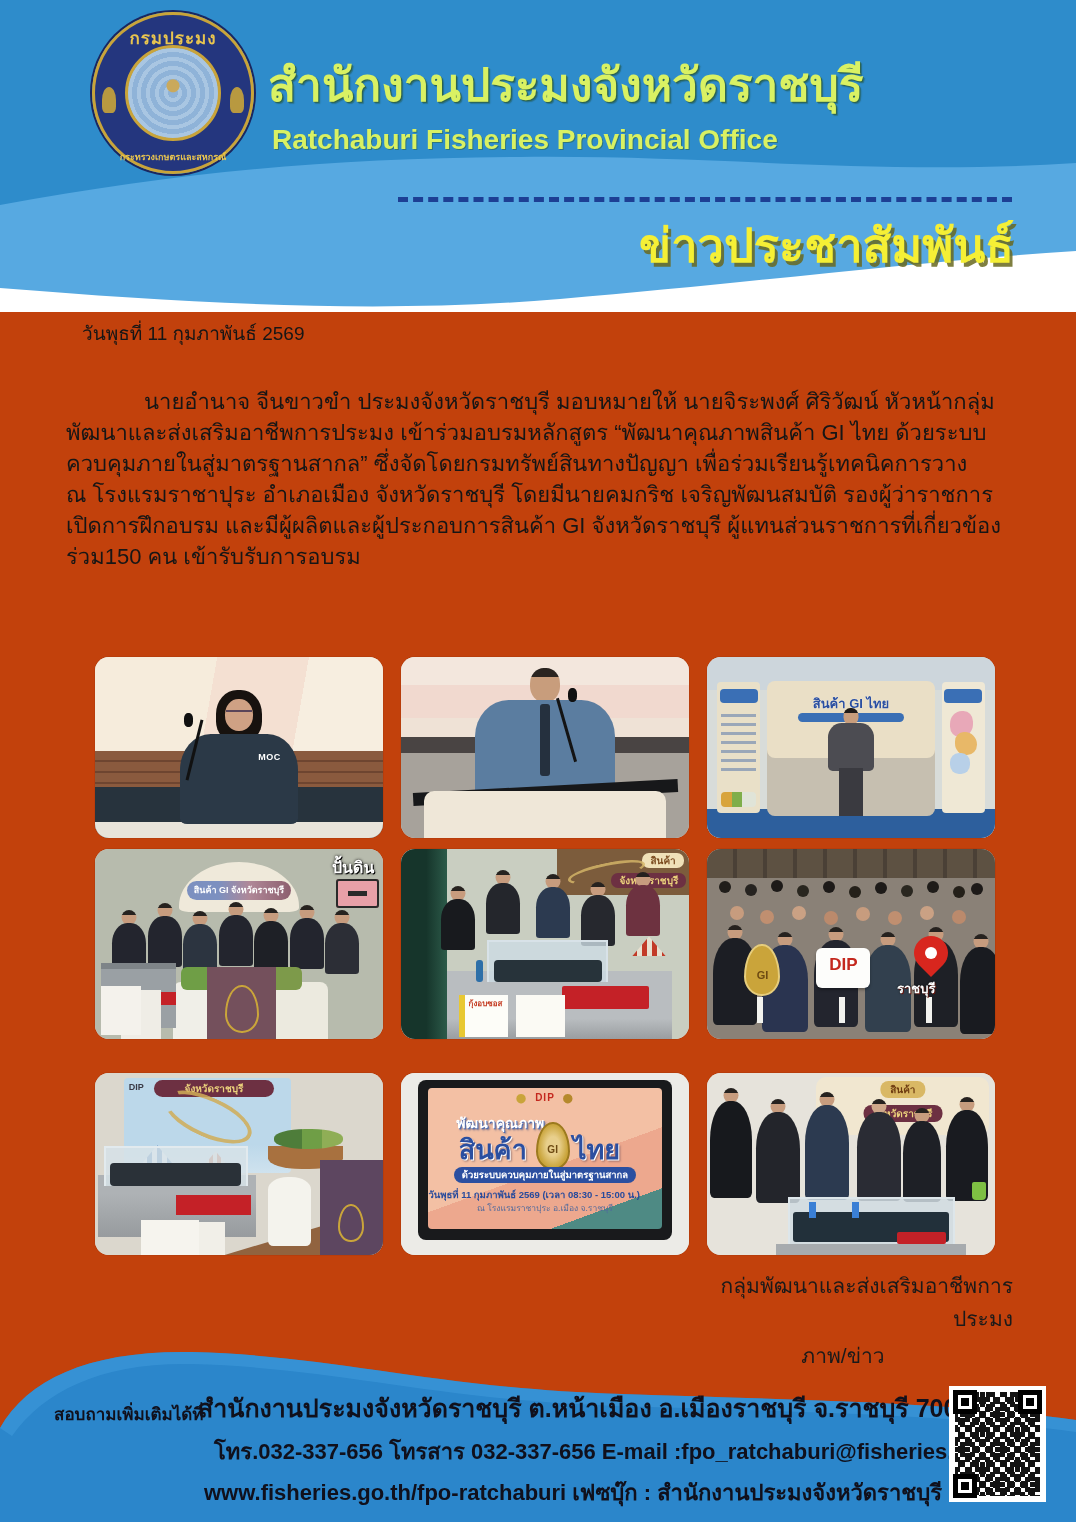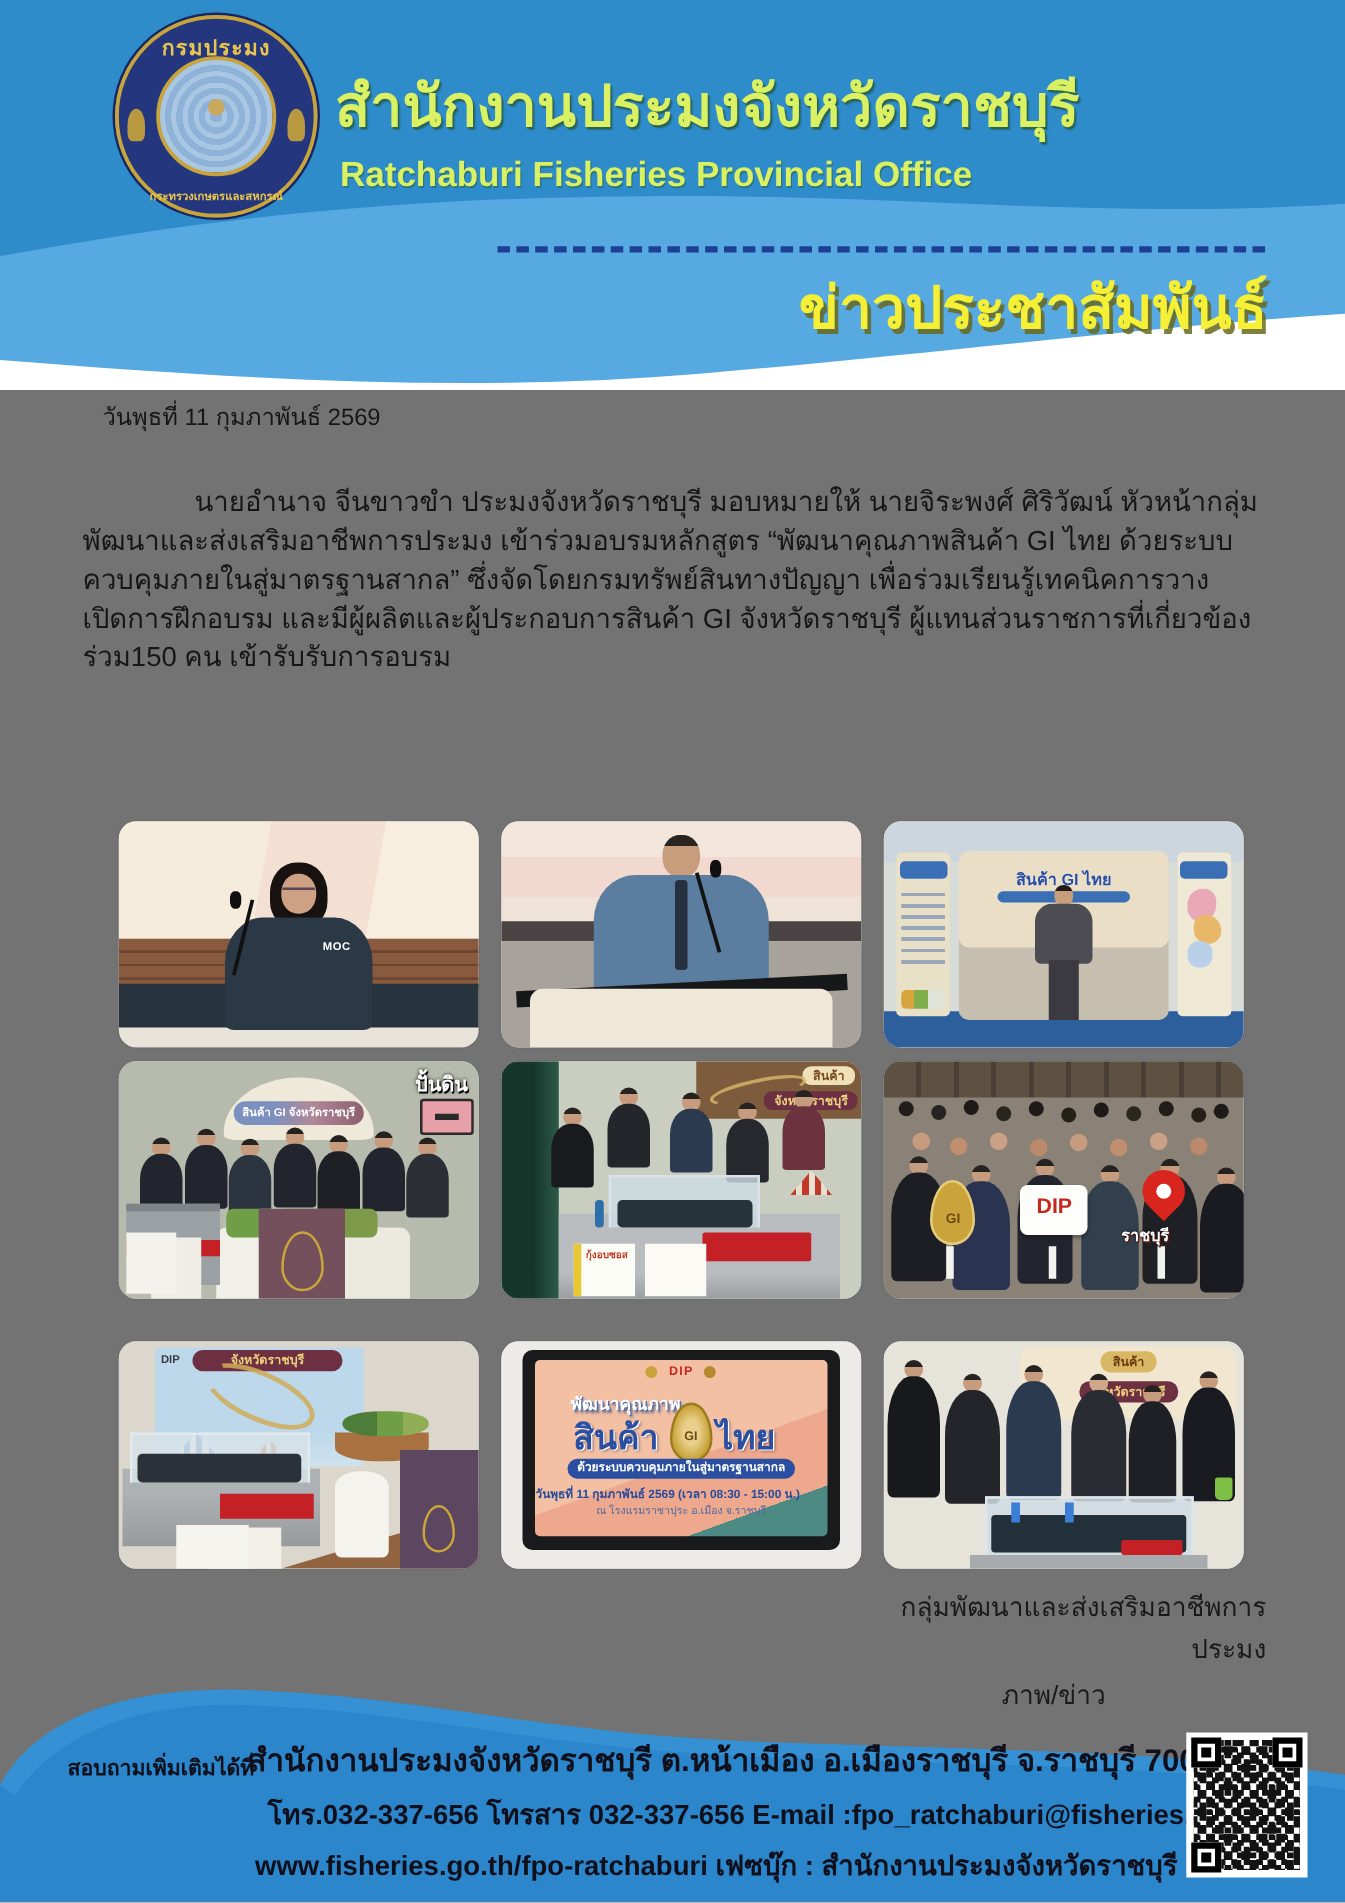--- a/index.html
+++ b/index.html
@@ -1,18 +1,18 @@
 <!DOCTYPE html>
 <html><head>
 <meta charset="utf-8">
 <style>
   * { margin:0; padding:0; box-sizing:border-box; }
   html,body { background:#ffffff; }
   body { font-family:"Liberation Sans", sans-serif; }
-  .page { position:relative; width:1076px; height:1522px; margin:0 auto; background:#737373; overflow:hidden; }
+  .page { position:relative; width:1076px; height:1522px; margin:0 auto; background:#c2410c; overflow:hidden; }
 
   
   .masthead { position:absolute; top:0; left:0; width:1076px; height:312px; }
   .masthead svg { position:absolute; inset:0; }
   .seal { position:absolute; left:92px; top:12px; width:162px; height:162px; border-radius:50%;
           background:radial-gradient(circle at 50% 45%, #24367e 0 98%, #1a265f 100%);
           border:3px solid #c9a43a; box-shadow:0 0 0 2px #1a265f; }
   .seal-inner { position:absolute; left:50%; top:50%; transform:translate(-50%,-50%); width:96px; height:96px;
           border-radius:50%; background:
           radial-gradient(circle at 50% 42%, #caa95c 0 6px, transparent 7px),
@@ -29,21 +29,21 @@
   .title-en { position:absolute; left:272px; top:124px; font-size:28px; font-weight:bold; color:#d9f163;
               text-shadow:1px 1px 0 rgba(46,90,30,.45); }
   .dash-line { position:absolute; left:398px; top:197px; width:614px; border-top:5px dashed #1d3f94; }
   .banner-title { position:absolute; right:62px; top:208px; font-size:47px; font-weight:bold; color:#f5ef35;
               text-shadow:3px 4px 0 rgba(104,104,30,.85); white-space:nowrap; }
 
   
   .date-line { position:absolute; left:82px; top:318px; font-size:19px; color:#161616; }
   .para { position:absolute; left:66px; top:386px; width:952px; font-size:22px; color:#161616; }
   .para .ln { height:31px; line-height:31px; white-space:nowrap; }
-  .para .ln.indent { padding-left:78px;text-align:center; }
+  .para .ln.indent { padding-left:78px; }
 
   
   .photo { position:absolute; width:288px; border-radius:14px; overflow:hidden; background:#ddd; box-shadow:0 0 0 1px rgba(0,0,0,.05); }
   .r1 { top:657px; height:181px; }
   .r2 { top:849px; height:190px; }
   .r3 { top:1073px; height:182px; }
   .c1 { left:95px; } .c2 { left:401px; } .c3 { left:707px; }
   .photo * { position:absolute; }
 
   
@@ -263,20 +263,21 @@
     <div class="dash-line"></div>
     <div class="banner-title">ข่าวประชาสัมพันธ์</div>
   </header>
 
   <div class="date-line">วันพุธที่ 11 กุมภาพันธ์ 2569</div>
 
   <div class="para">
     <div class="ln indent">นายอำนาจ จีนขาวขำ ประมงจังหวัดราชบุรี มอบหมายให้ นายจิระพงศ์ ศิริวัฒน์ หัวหน้ากลุ่ม</div>
     <div class="ln">พัฒนาและส่งเสริมอาชีพการประมง เข้าร่วมอบรมหลักสูตร “พัฒนาคุณภาพสินค้า GI ไทย ด้วยระบบ</div>
     <div class="ln">ควบคุมภายในสู่มาตรฐานสากล” ซึ่งจัดโดยกรมทรัพย์สินทางปัญญา เพื่อร่วมเรียนรู้เทคนิคการวาง</div>
+    <div class="ln">ณ โรงแรมราชาปุระ อำเภอเมือง จังหวัดราชบุรี โดยมีนายคมกริช เจริญพัฒนสมบัติ รองผู้ว่าราชการ</div>
     <div class="ln">เปิดการฝึกอบรม และมีผู้ผลิตและผู้ประกอบการสินค้า GI จังหวัดราชบุรี ผู้แทนส่วนราชการที่เกี่ยวข้อง</div>
     <div class="ln">ร่วม150 คน เข้ารับรับการอบรม</div>
   </div>
 
   <figure class="photo r1 c1">
     <div class="p1-screen"></div>
     <div class="p1-wood"></div>
     <div class="p1-dark"></div>
     <div class="p1-podium"></div>
     <div class="p1-person">

